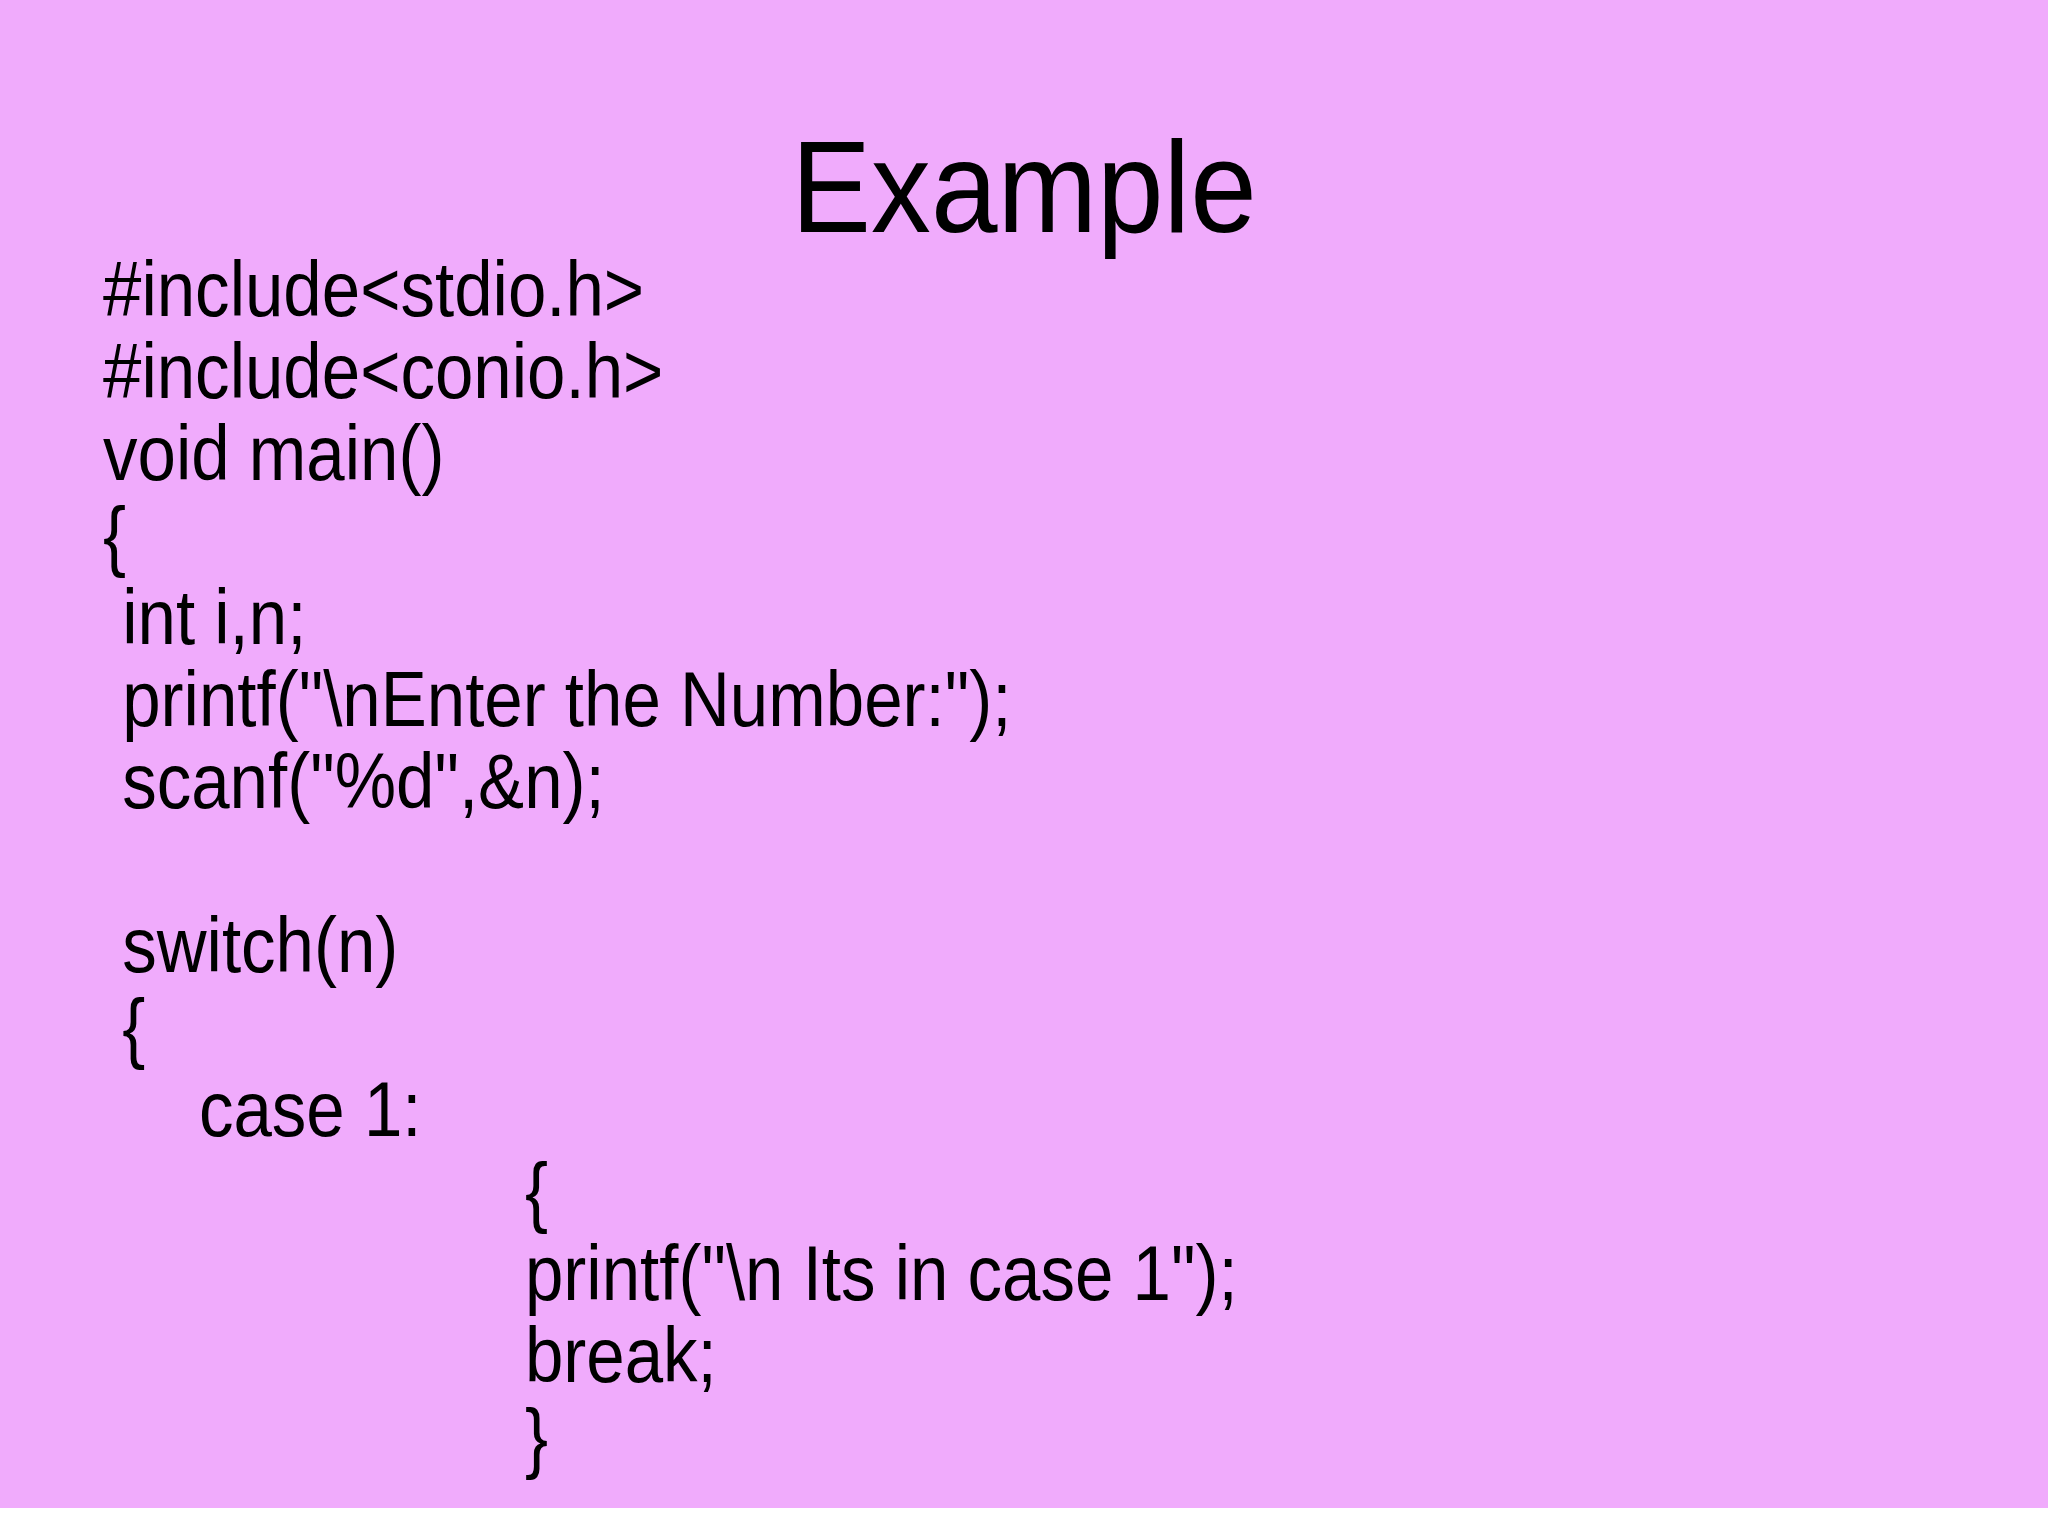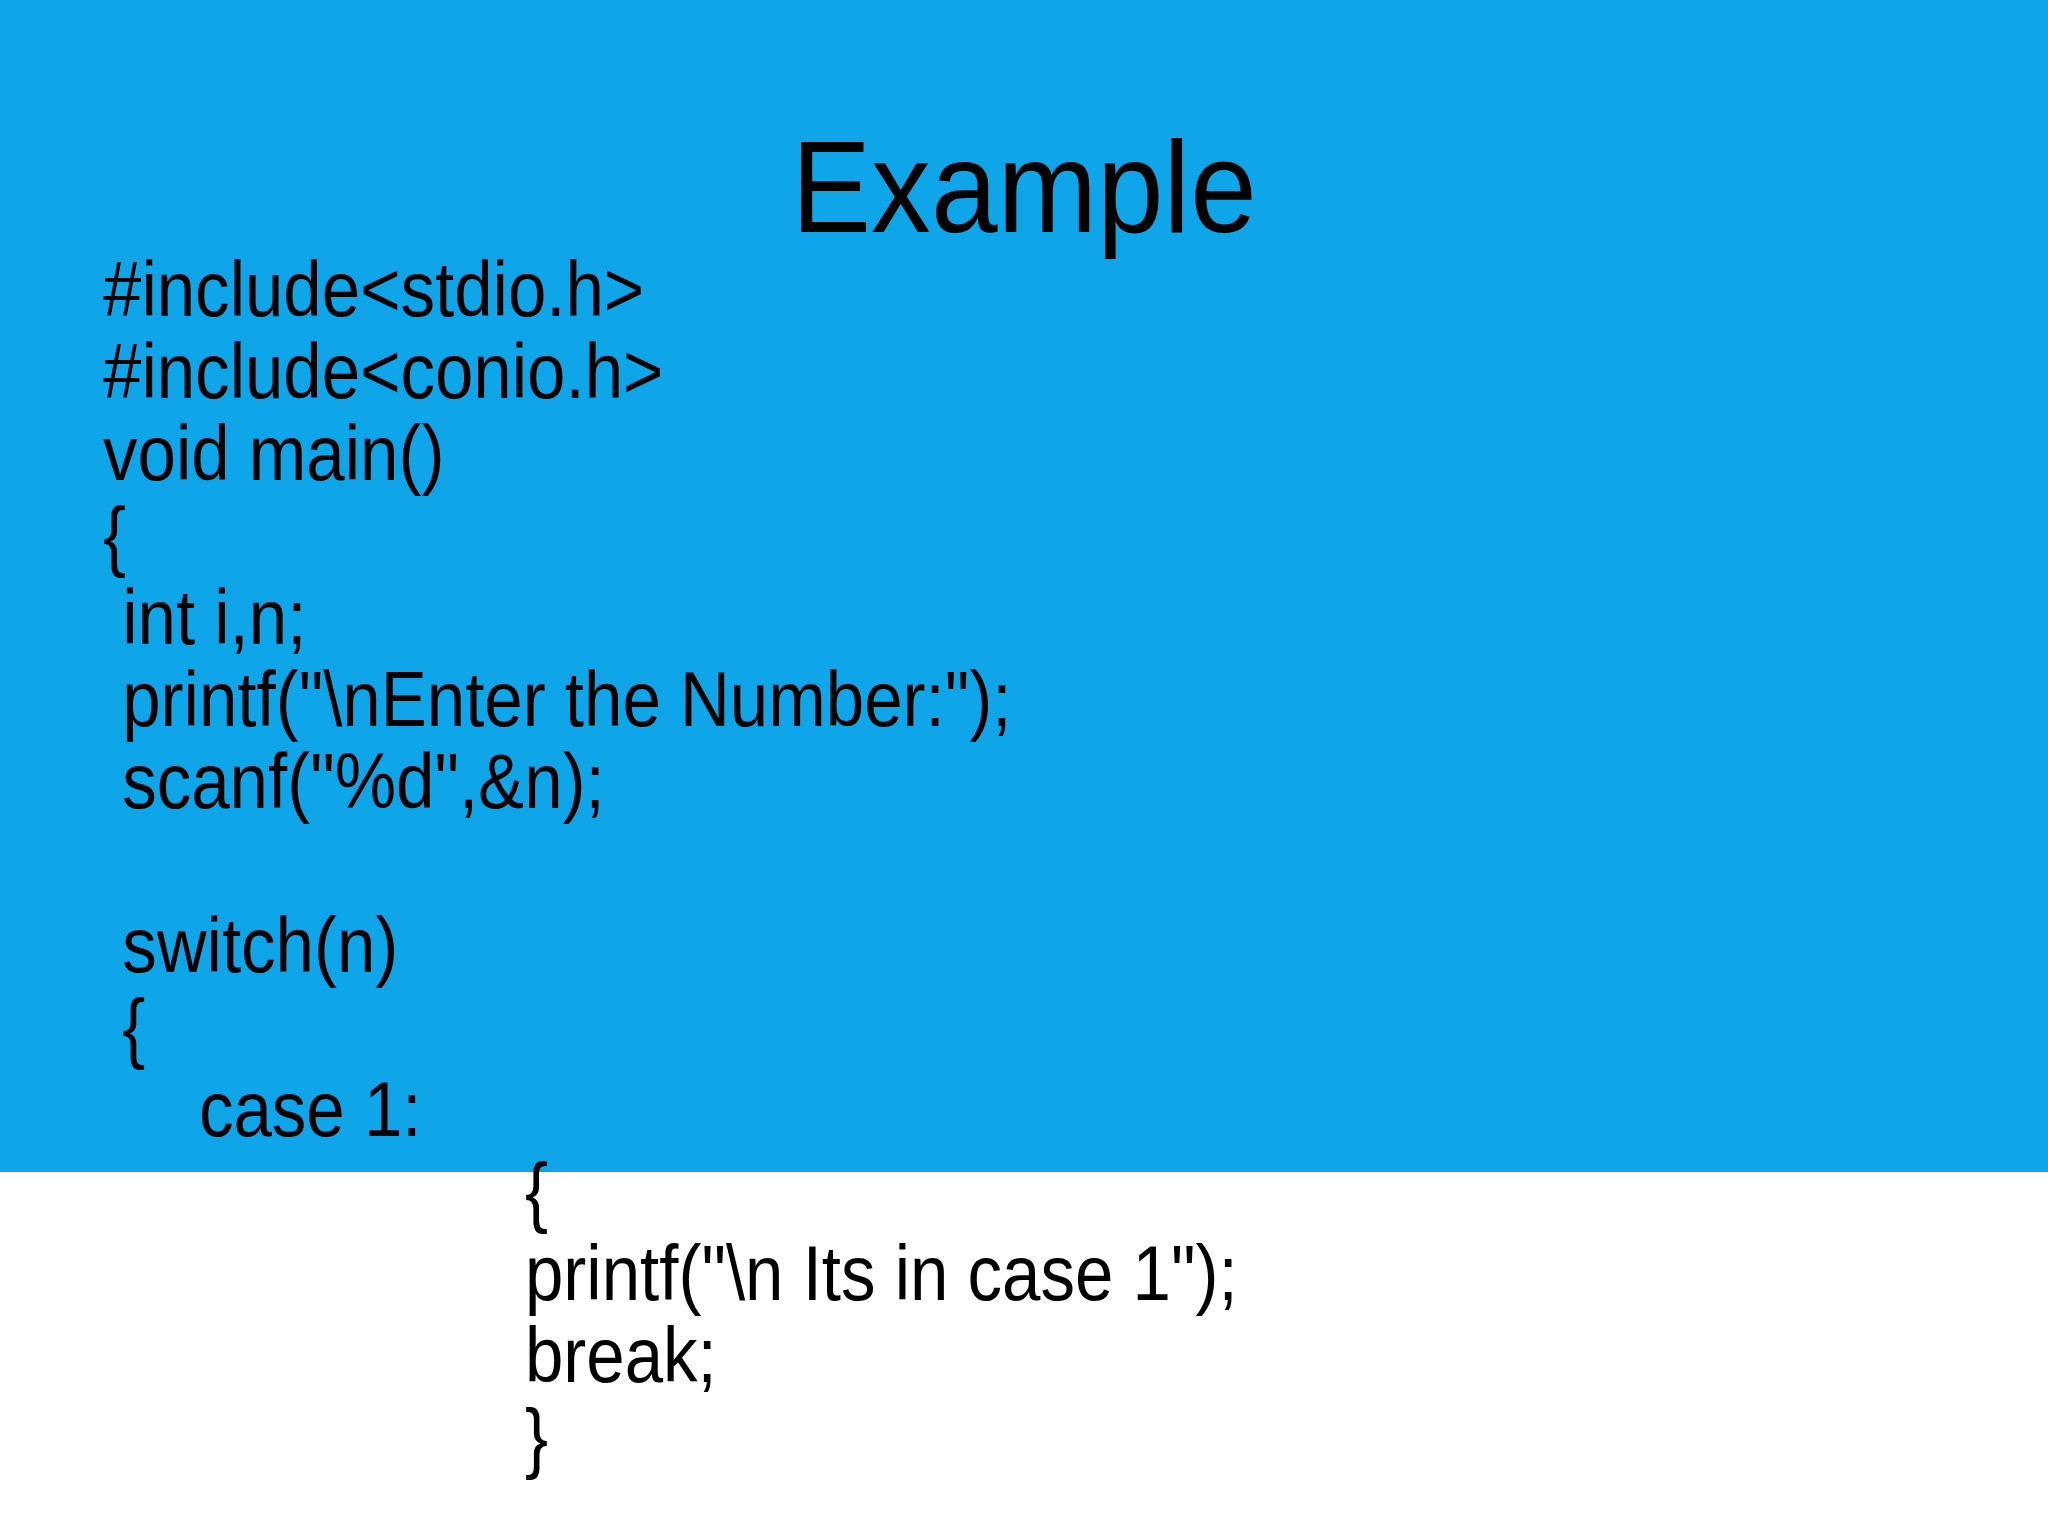--- a/index.html
+++ b/index.html
@@ -6,22 +6,22 @@
     margin: 0;
     padding: 0;
     width: 2048px;
     height: 1536px;
     background: #ffffff;
     overflow: hidden;
   }
   .slide {
     position: relative;
     width: 2048px;
-    height: 1172px;
-    background: #0ea5e9;
+    height: 1508px;
+    background: #f0abfc;
     color: #000000;
     font-family: "Liberation Sans", sans-serif;
   }
   .slide-title {
     position: absolute;
     top: 122px;
     left: 0;
     width: 2048px;
     margin: 0;
     text-align: center;

